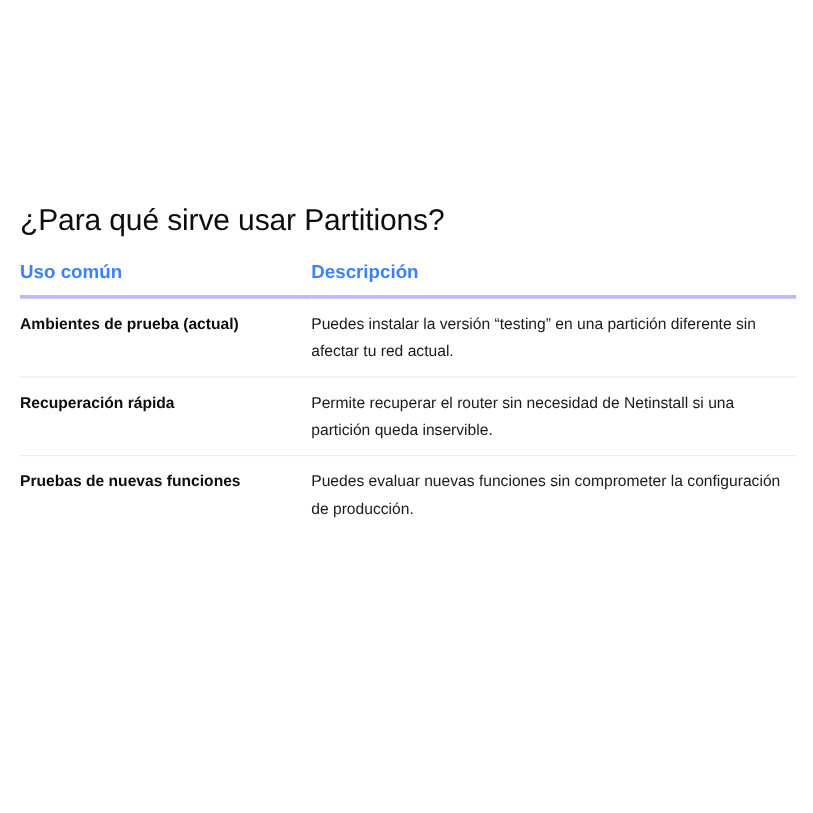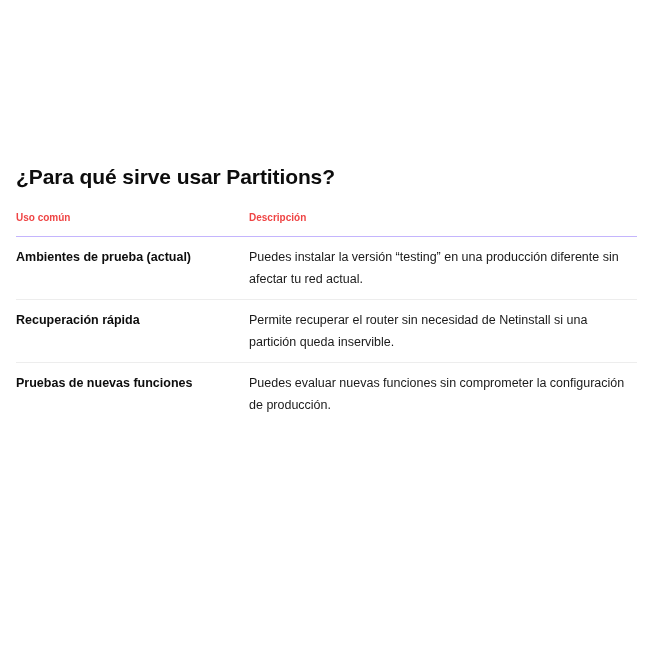--- a/index.html
+++ b/index.html
@@ -16,43 +16,43 @@
       color: #0d0d0d;
     }
     .content {
       position: absolute;
       left: 16px;
       top: 163px;
       width: 621px;
     }
     h2.title {
       margin: 0;
-      font-size: 21px;
-      font-weight: 700;
+      font-size: 24px;
+      font-weight: 400;
       line-height: 28px;
       letter-spacing: -0.1px;
       color: #0d0d0d;
     }
     table.uses {
       margin-top: 17px;
       width: 621px;
       border-collapse: collapse;
       table-layout: fixed;
       font-size: 13px;
     }
     col.c1 { width: 233px; }
     col.c2 { width: 388px; }
     thead th {
       text-align: left;
       font-weight: 700;
-      font-size: 10px;
+      font-size: 15px;
       padding: 0 0 8px 0;
       line-height: 20px;
-      border-bottom: 1px solid #c4b5fd;
-      color: #ef4444;
+      border-bottom: 3px solid #c4b5fd;
+      color: #3b82f6;
     }
     tbody td {
       vertical-align: top;
       padding: 9px 0 9px 0;
       line-height: 22px;
       border-bottom: 1px solid #ededed;
       font-size: 12.5px;
     }
     tbody tr:last-child td {
       border-bottom: none;
@@ -81,21 +81,21 @@
     </colgroup>
     <thead>
       <tr>
         <th>Uso común</th>
         <th>Descripción</th>
       </tr>
     </thead>
     <tbody>
       <tr>
         <td class="use">Ambientes de prueba (actual)</td>
-        <td class="desc">Puedes instalar la versión “testing” en una producción diferente sin afectar tu red actual.</td>
+        <td class="desc">Puedes instalar la versión “testing” en una partición diferente sin afectar tu red actual.</td>
       </tr>
       <tr>
         <td class="use">Recuperación rápida</td>
         <td class="desc">Permite recuperar el router sin necesidad de Netinstall si una partición queda inservible.</td>
       </tr>
       <tr>
         <td class="use">Pruebas de nuevas funciones</td>
         <td class="desc">Puedes evaluar nuevas funciones sin comprometer la configuración de producción.</td>
       </tr>
     </tbody>

